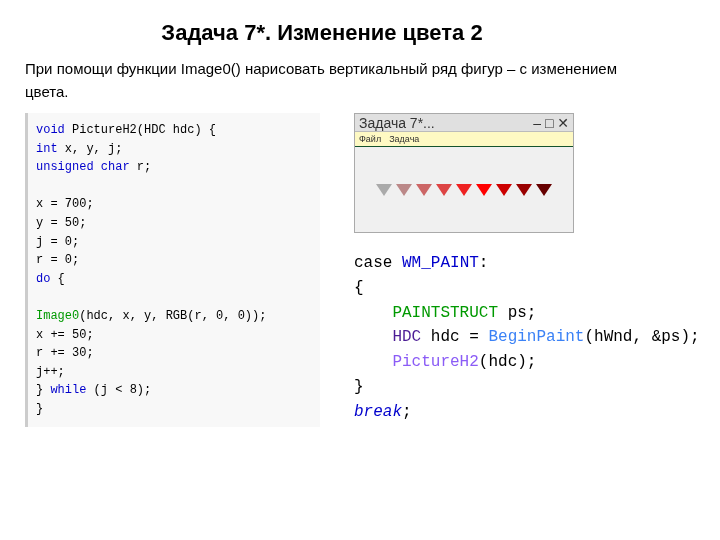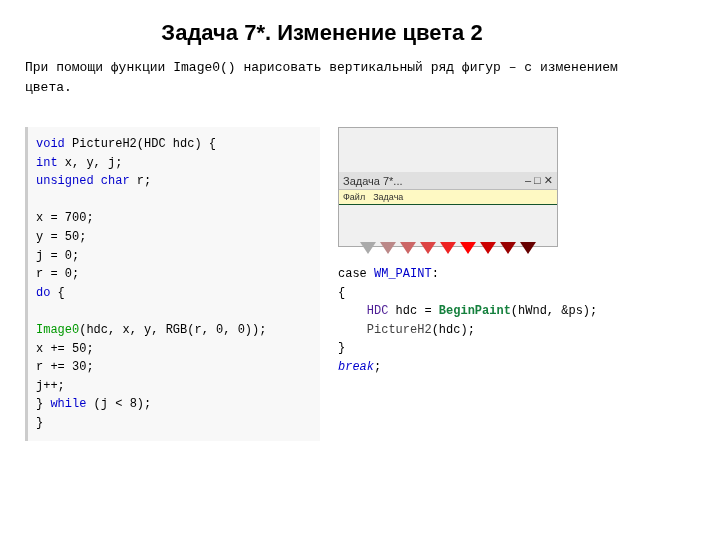--- a/index.html
+++ b/index.html
@@ -20,30 +20,29 @@
 
     .title {
       font-size: 22px;
       font-weight: bold;
       text-align: center;
       margin-bottom: 12px;
       color: #000;
     }
 
     .description {
-      font-size: 13px;
+      font-size: 15px;
       color: #000;
-      margin-bottom: 30px;
+      margin-bottom: 10px;
       line-height: 1.5;
-      font-family: Liberation Mono, monospace;
     }
 
     .content-area {
       display: flex;
-      gap: 18px;
+      gap: 34px;
       align-items: flex-start;
     }
 
     .code-block {
       font-family: 'Courier New', Courier, monospace;
       font-size: 12px;
       line-height: 1.55;
       background: #f8f8f8;
       border-left: 3px solid #ccc;
       padding: 8px 10px 8px 8px;
@@ -72,24 +71,23 @@
       margin-bottom: 8px;
     }
 
     .window-titlebar {
       background: #e0e0e0;
       border-bottom: 1px solid #bbb;
       height: 18px;
       display: flex;
       align-items: center;
       padding: 0 4px;
-      font-size: 11px;
+      font-size: 14px;
       color: #333;
       justify-content: space-between;
-      margin-top: 44px;
     }
 
     .window-menu {
       background: #fef9c3;
       border-bottom: 1px solid #14532d;
       height: 15px;
       display: flex;
       align-items: center;
       padding: 0 4px;
       font-size: 9px;
@@ -116,21 +114,21 @@
       width: 0;
       height: 0;
       border-left: 8px solid transparent;
       border-right: 8px solid transparent;
       border-top: 12px solid;
       display: inline-block;
     }
 
     .case-code {
       font-family: 'Courier New', Courier, monospace;
-      font-size: 12px;
+      font-size: 16px;
       line-height: 1.55;
       color: #000;
     }
   </style>
 </head>
 <body>
 
 <div class="page">
 
   <h1 class="title">Задача 7*. Изменение цвета 2</h1>
@@ -163,21 +161,22 @@
               <div class="triangle-outline" style="border-top-color: rgb(204, 0, 0);"></div>
               <div class="triangle-outline" style="border-top-color: rgb(153, 0, 0);"></div>
               <div class="triangle-outline" style="border-top-color: rgb(102, 0, 0);"></div>
             </div>
         </div>
       </div>
 
       <div class="case-code" id="case-code">
           <div class="code-line"><span>case </span><span style="color: rgb(0, 0, 204);">WM_PAINT</span><span>:</span></div>
           <div class="code-line"><span>{</span></div>
-          <div class="code-line"><span>    </span><span style="color: #4c1d95;">HDC</span><span> hdc = </span><span style="color: #15803d; font-weight: bold;">BeginPaint</span><span>(hWnd, &amp;ps);</span></div>
-          <div class="code-line"><span>    </span><span style="color: #404040;">PictureH2</span><span>(hdc);</span></div>
+          <div class="code-line"><span>    </span><span style="color: rgb(0, 153, 0);">PAINTSTRUCT</span><span> ps;</span></div>
+          <div class="code-line"><span>    </span><span style="color: #4c1d95;">HDC</span><span> hdc = </span><span style="color: #3b82f6;">BeginPaint</span><span>(hWnd, &amp;ps);</span></div>
+          <div class="code-line"><span>    </span><span style="color: #8b5cf6;">PictureH2</span><span>(hdc);</span></div>
           <div class="code-line"><span>}</span></div>
           <div class="code-line"><span style="color: rgb(0, 0, 204); font-style: italic;">break</span><span>;</span></div>
         </div>
 
     </div>
   </div>
 </div>
 
 </body></html>

